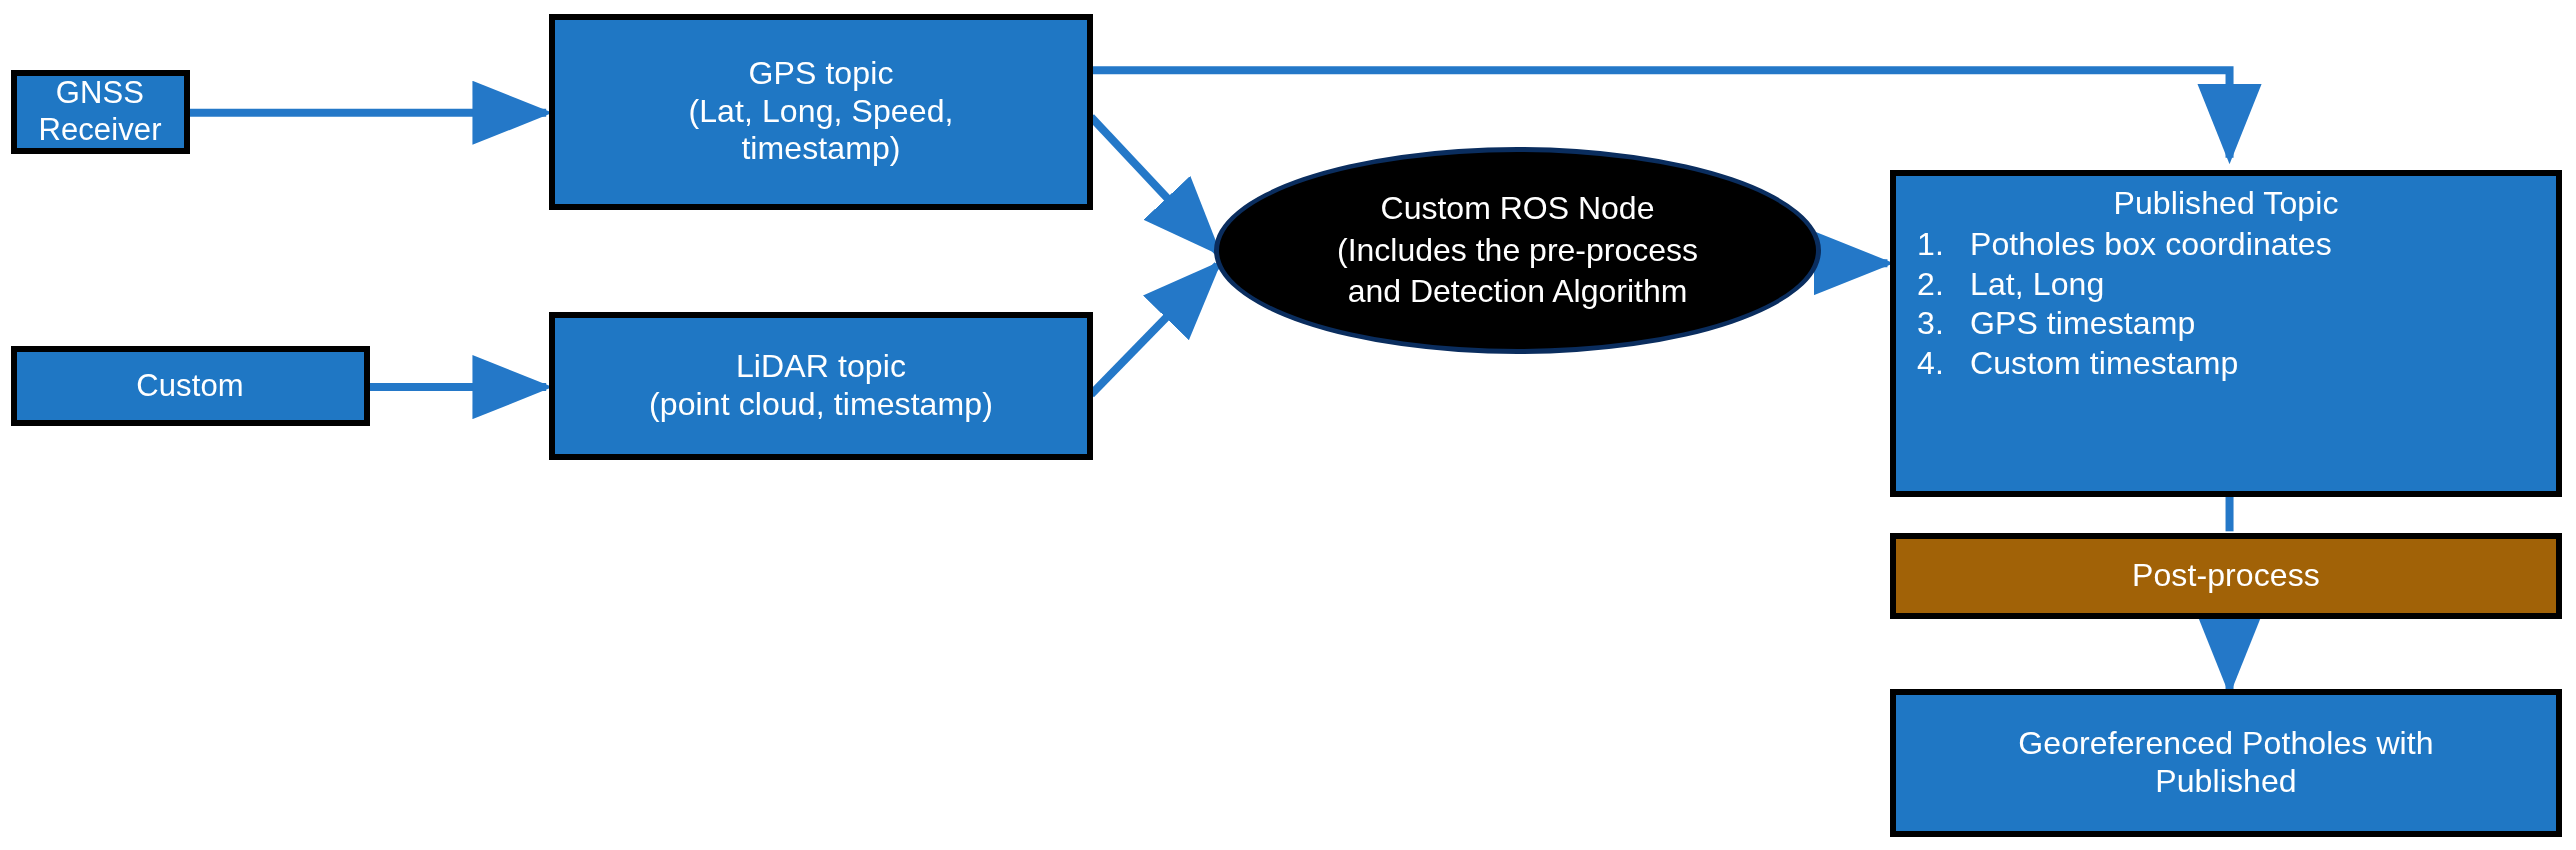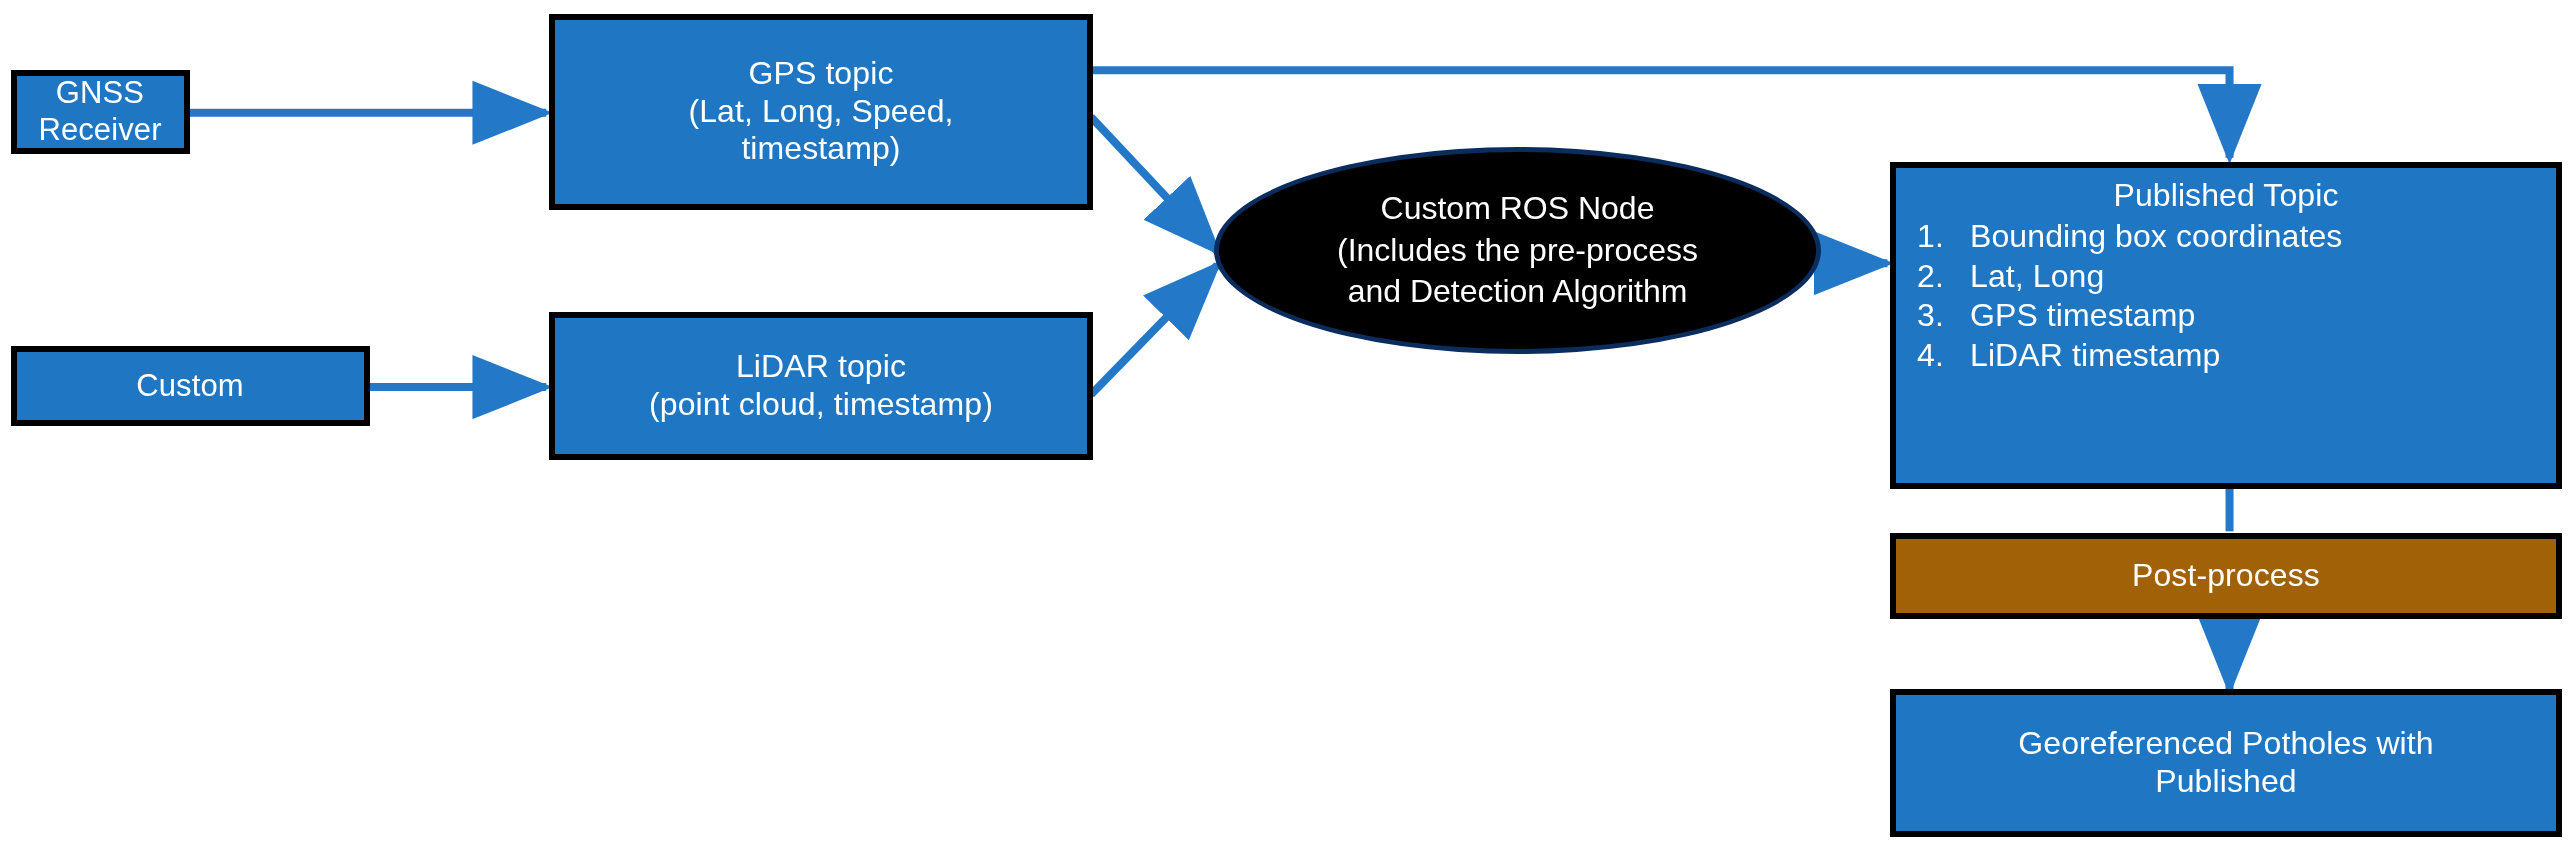--- a/index.html
+++ b/index.html
@@ -66,20 +66,21 @@
     color: #FFFFFF;
     line-height: 1.30;
   }
   .node-ellipse .node-text {
     padding: 0 25px;
   }
   
   .published-box {
     display: block;
     padding: 8.6px 0 0 0;
+    margin-top: 8px;
   }
   .published-title {
     text-align: center;
     width: 100%;
     display: block;
     margin-bottom: 3.7px;
   }
   .published-list {
     list-style: none;
     margin: 0;
@@ -154,33 +155,33 @@
     <span class="node-text">Custom ROS Node
 (Includes the pre-process
 and Detection Algorithm</span>
   </div>
 
   <div class="node-box published-box fs-52" style="left:1890px; top:162px; width:672px; height:327px;">
     <span class="published-title">Published Topic</span>
     <ul class="published-list">
       <li>
         <span class="li-num">1.</span>
-        <span class="li-label">Bounding box coordinates</span>
+        <span class="li-label">Potholes box coordinates</span>
       </li>
       <li>
         <span class="li-num">2.</span>
         <span class="li-label">Lat, Long</span>
       </li>
       <li>
         <span class="li-num">3.</span>
         <span class="li-label">GPS timestamp</span>
       </li>
       <li>
         <span class="li-num">4.</span>
-        <span class="li-label">LiDAR timestamp</span>
+        <span class="li-label">Custom timestamp</span>
       </li>
     </ul>
   </div>
 
   <div class="node-box green-box fs-52" style="left:1890px; top:533px; width:672px; height:86px;">
     <span class="node-text">Post-process</span>
   </div>
 
   <div class="node-box fs-52" style="left:1890px; top:689px; width:672px; height:148px;">
     <span class="node-text">Georeferenced Potholes with

